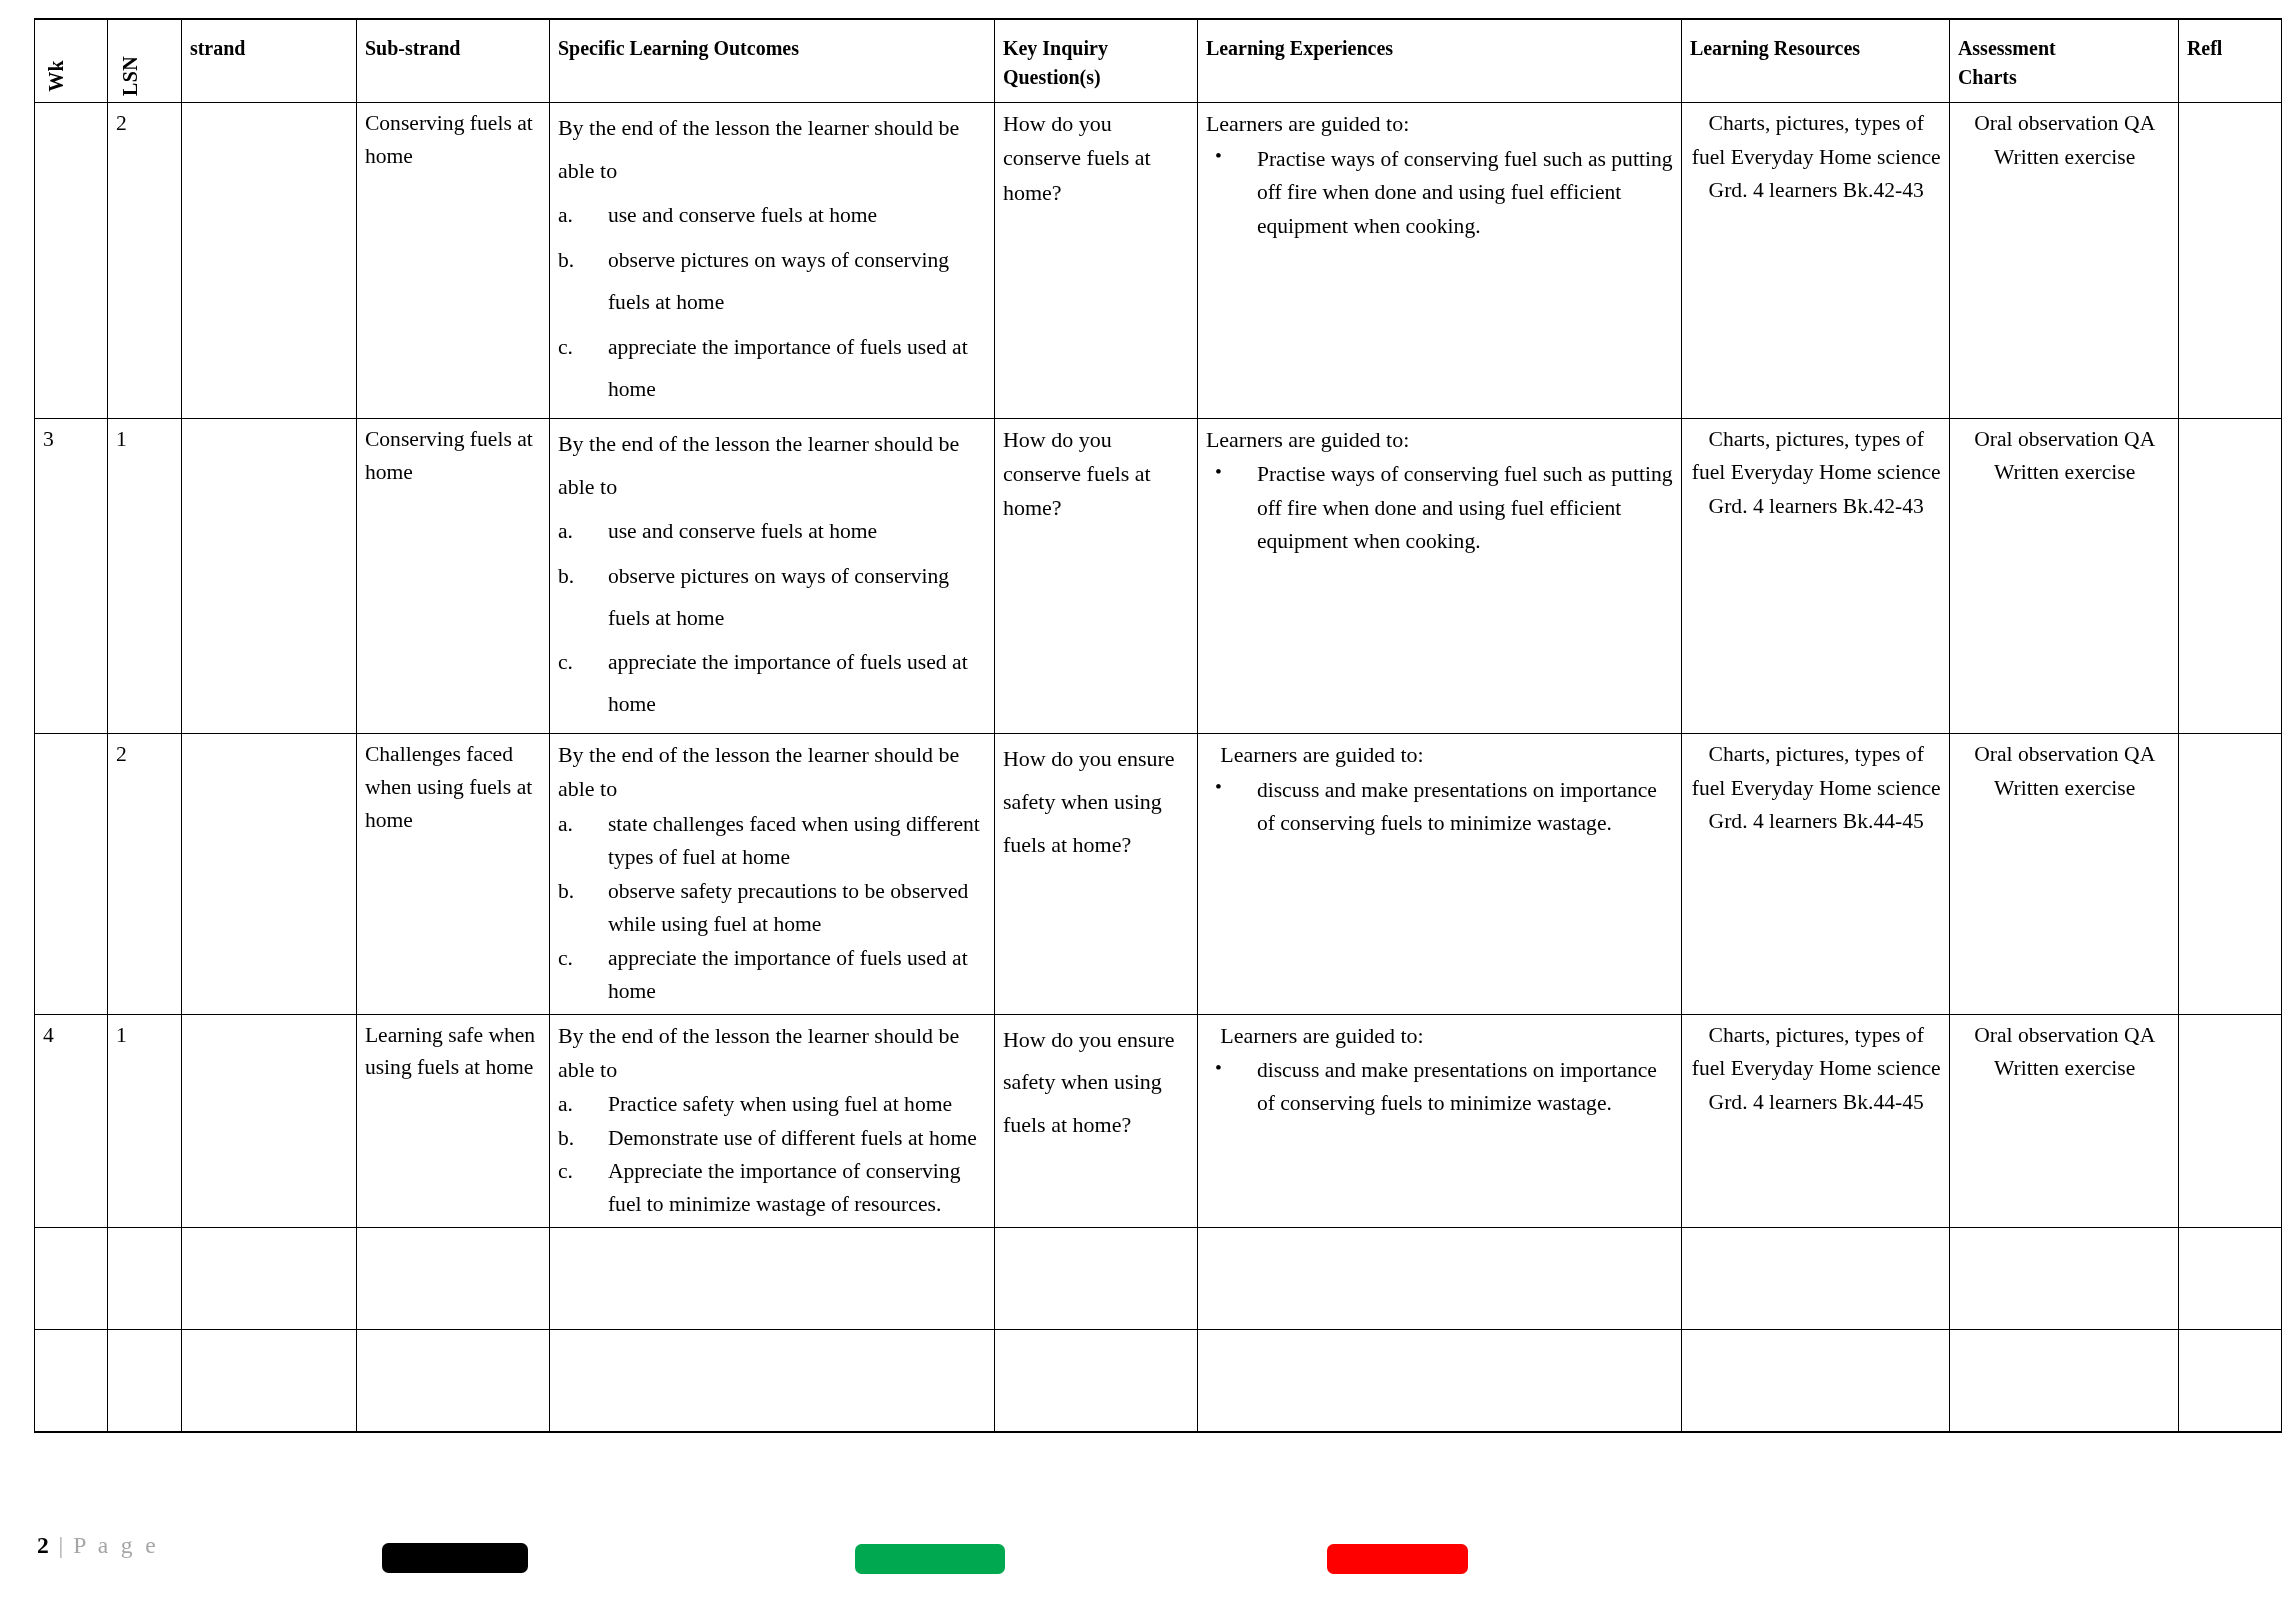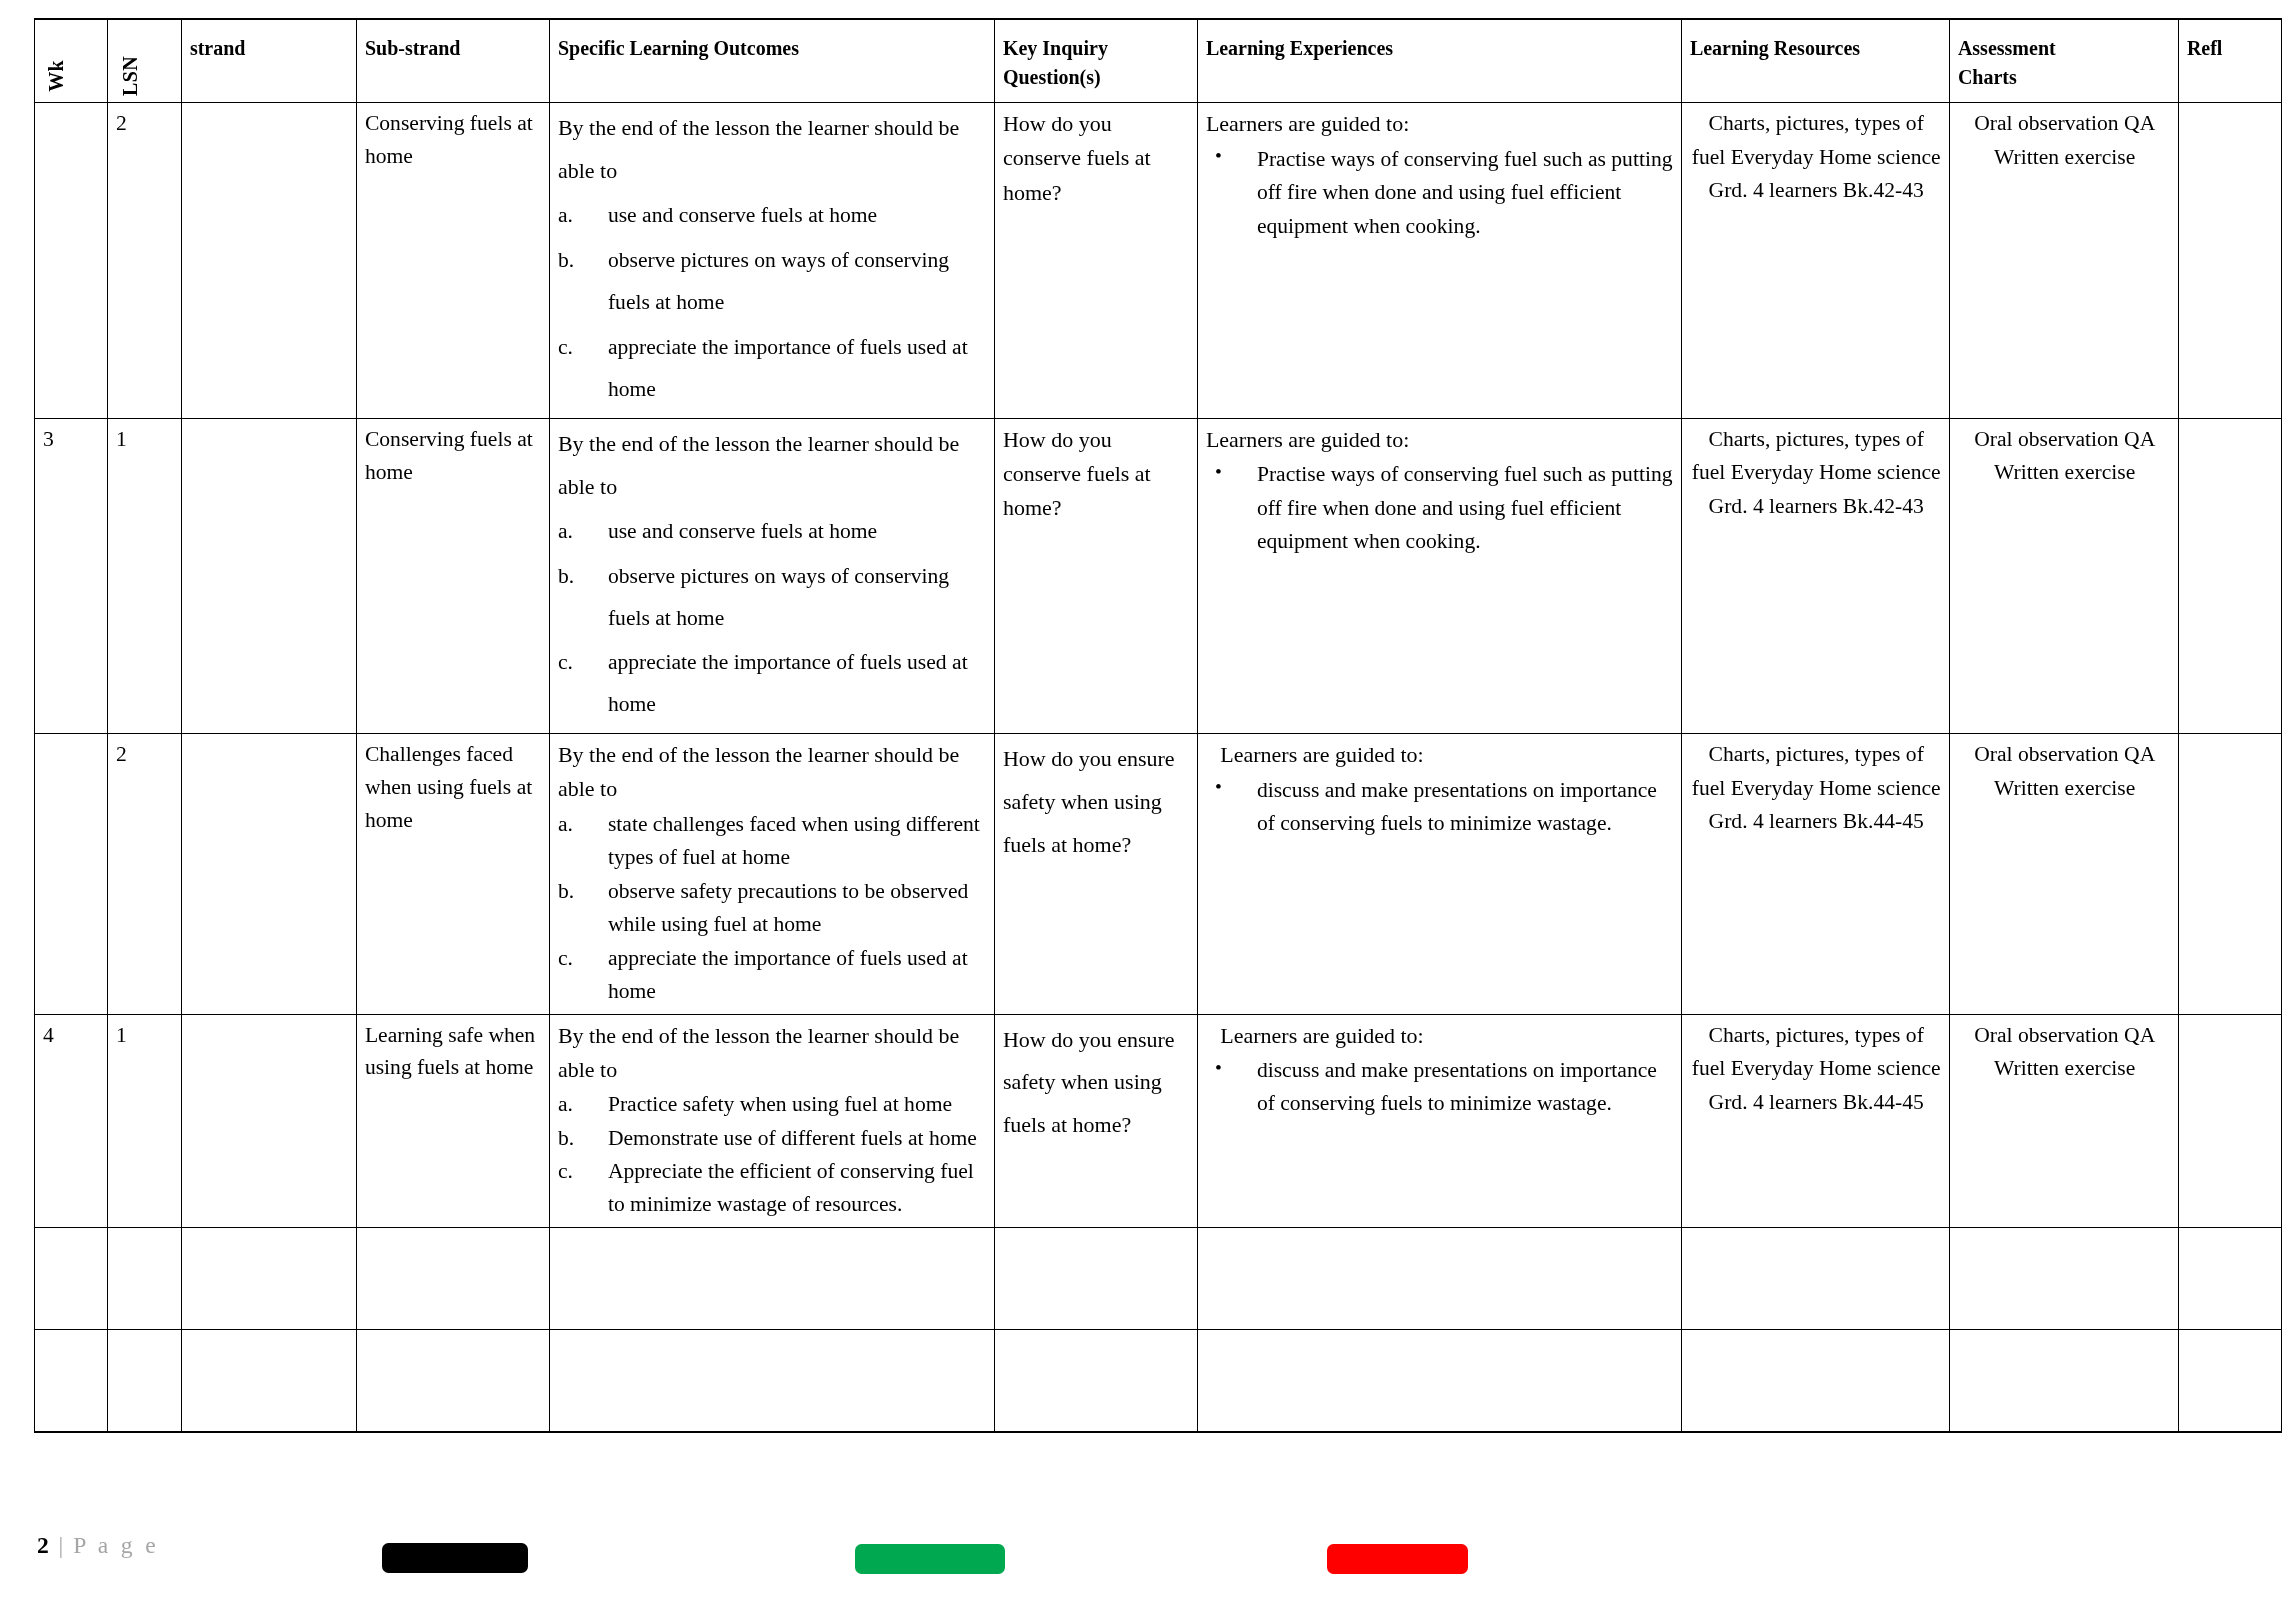--- a/index.html
+++ b/index.html
@@ -330,21 +330,21 @@
         <tr>
           <td class="num">4</td>
           <td class="num">1</td>
           <td></td>
           <td class="bold-sub">Learning safe when using fuels at home</td>
           <td>
             <p class="stem">By the end of the lesson the learner should be able to</p>
             <ol class="alpha">
               <li><span class="mk">a.</span><span>Practice safety when using fuel at home</span></li>
               <li><span class="mk">b.</span><span>Demonstrate use of different fuels at home</span></li>
-              <li><span class="mk">c.</span><span>Appreciate the efficient of conserving fuel to minimize wastage of resources.</span></li>
+              <li><span class="mk">c.</span><span>Appreciate the importance of conserving fuel to minimize wastage of resources.</span></li>
             </ol>
           </td>
           <td class="">
             <div class="stem loose">How do you ensure safety when using fuels at home?</div>
           </td>
           <td>
             <div class="stem lex-indent">Learners are guided to:</div>
             <ul class="bullets">
               <li><span class="bul">•</span><span>discuss and make presentations on importance of conserving fuels to minimize wastage.</span></li>
             </ul>

